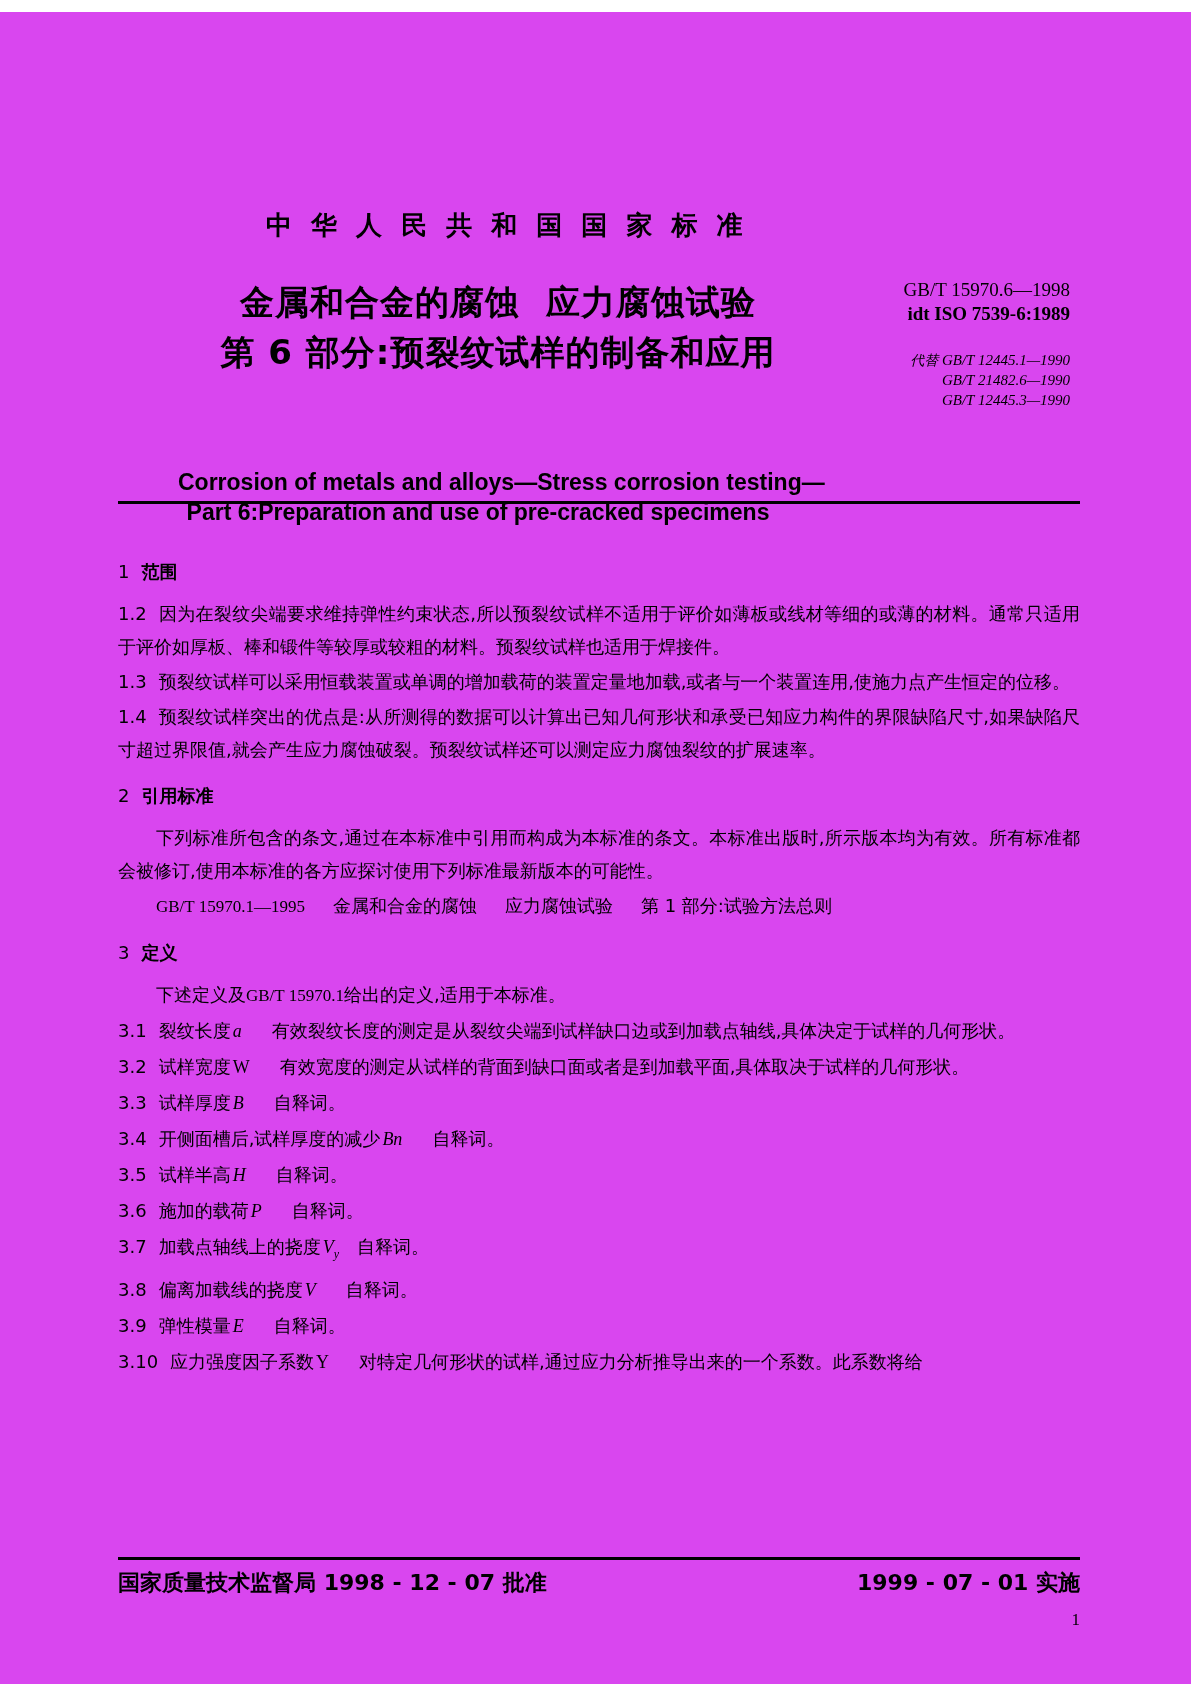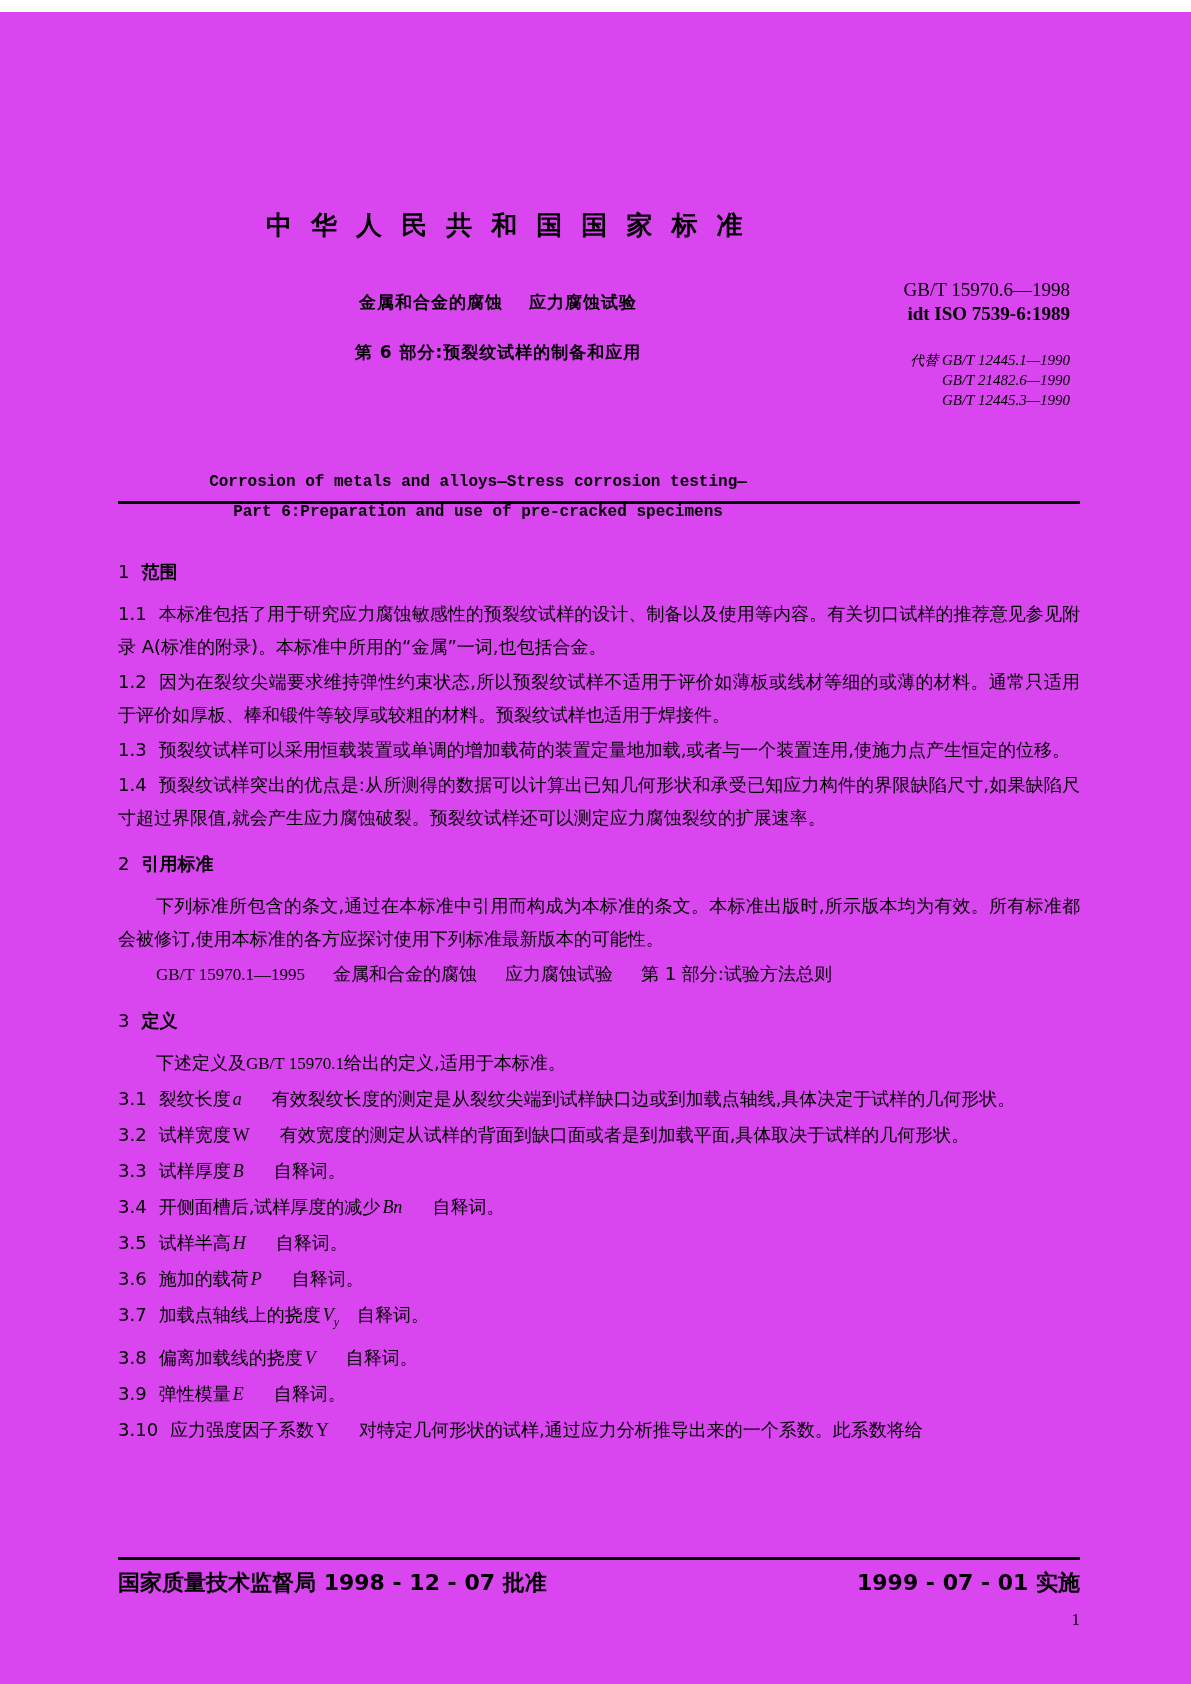--- a/index.html
+++ b/index.html
@@ -46,21 +46,21 @@
   .cn-title-block {
     position: absolute;
     left: 100px;
     top: 0;
     width: 560px;
     text-align: center;
   }
   .cn-title-line {
     font-family: "DejaVu Sans", sans-serif;
     font-weight: bold;
-    font-size: 17px;
+    font-size: 34px;
     letter-spacing: 1px;
     line-height: 50px;
     white-space: nowrap;
   }
   .cn-title-line .gap {
     display: inline-block;
     width: 26px;
   }
 
   .std-id-block {
@@ -106,23 +106,23 @@
   }
 
   .en-title-block {
     position: absolute;
     left: 60px;
     top: 190px;
     width: 600px;
     text-align: center;
   }
   .en-title-line {
-    font-family: Liberation Mono, monospace;
-    font-weight: bold;
-    font-size: 16px;
+    font-family: Liberation Sans, sans-serif;
+    font-weight: bold;
+    font-size: 23px;
     line-height: 30px;
     white-space: nowrap;
   }
 
   
   .rule {
     position: absolute;
     left: 118px;
     width: 962px;
     height: 3px;
@@ -266,23 +266,20 @@
   </div>
 
   <div class="rule" id="rule-top"></div>
 
   <div class="body-zone">
 
     <div class="sec-head">
       <span class="num">1</span><span>范围</span>
     </div>
 
-    <p class="para">
-      <span class="clause">1.1</span><span>本标准包括了用于研究应力腐蚀敏感性的预裂纹试样的设计、制备以及使用等内容。有关切口试样的推荐意见参见附录 A(标准的附录)。本标准中所用的“金属”一词,也包括合金。</span>
-    </p>
 
     <p class="para">
       <span class="clause">1.2</span><span>因为在裂纹尖端要求维持弹性约束状态,所以预裂纹试样不适用于评价如薄板或线材等细的或薄的材料。通常只适用于评价如厚板、棒和锻件等较厚或较粗的材料。预裂纹试样也适用于焊接件。</span>
     </p>
 
     <p class="para">
       <span class="clause">1.3</span><span>预裂纹试样可以采用恒载装置或单调的增加载荷的装置定量地加载,或者与一个装置连用,使施力点产生恒定的位移。</span>
     </p>
 
     <p class="para">

